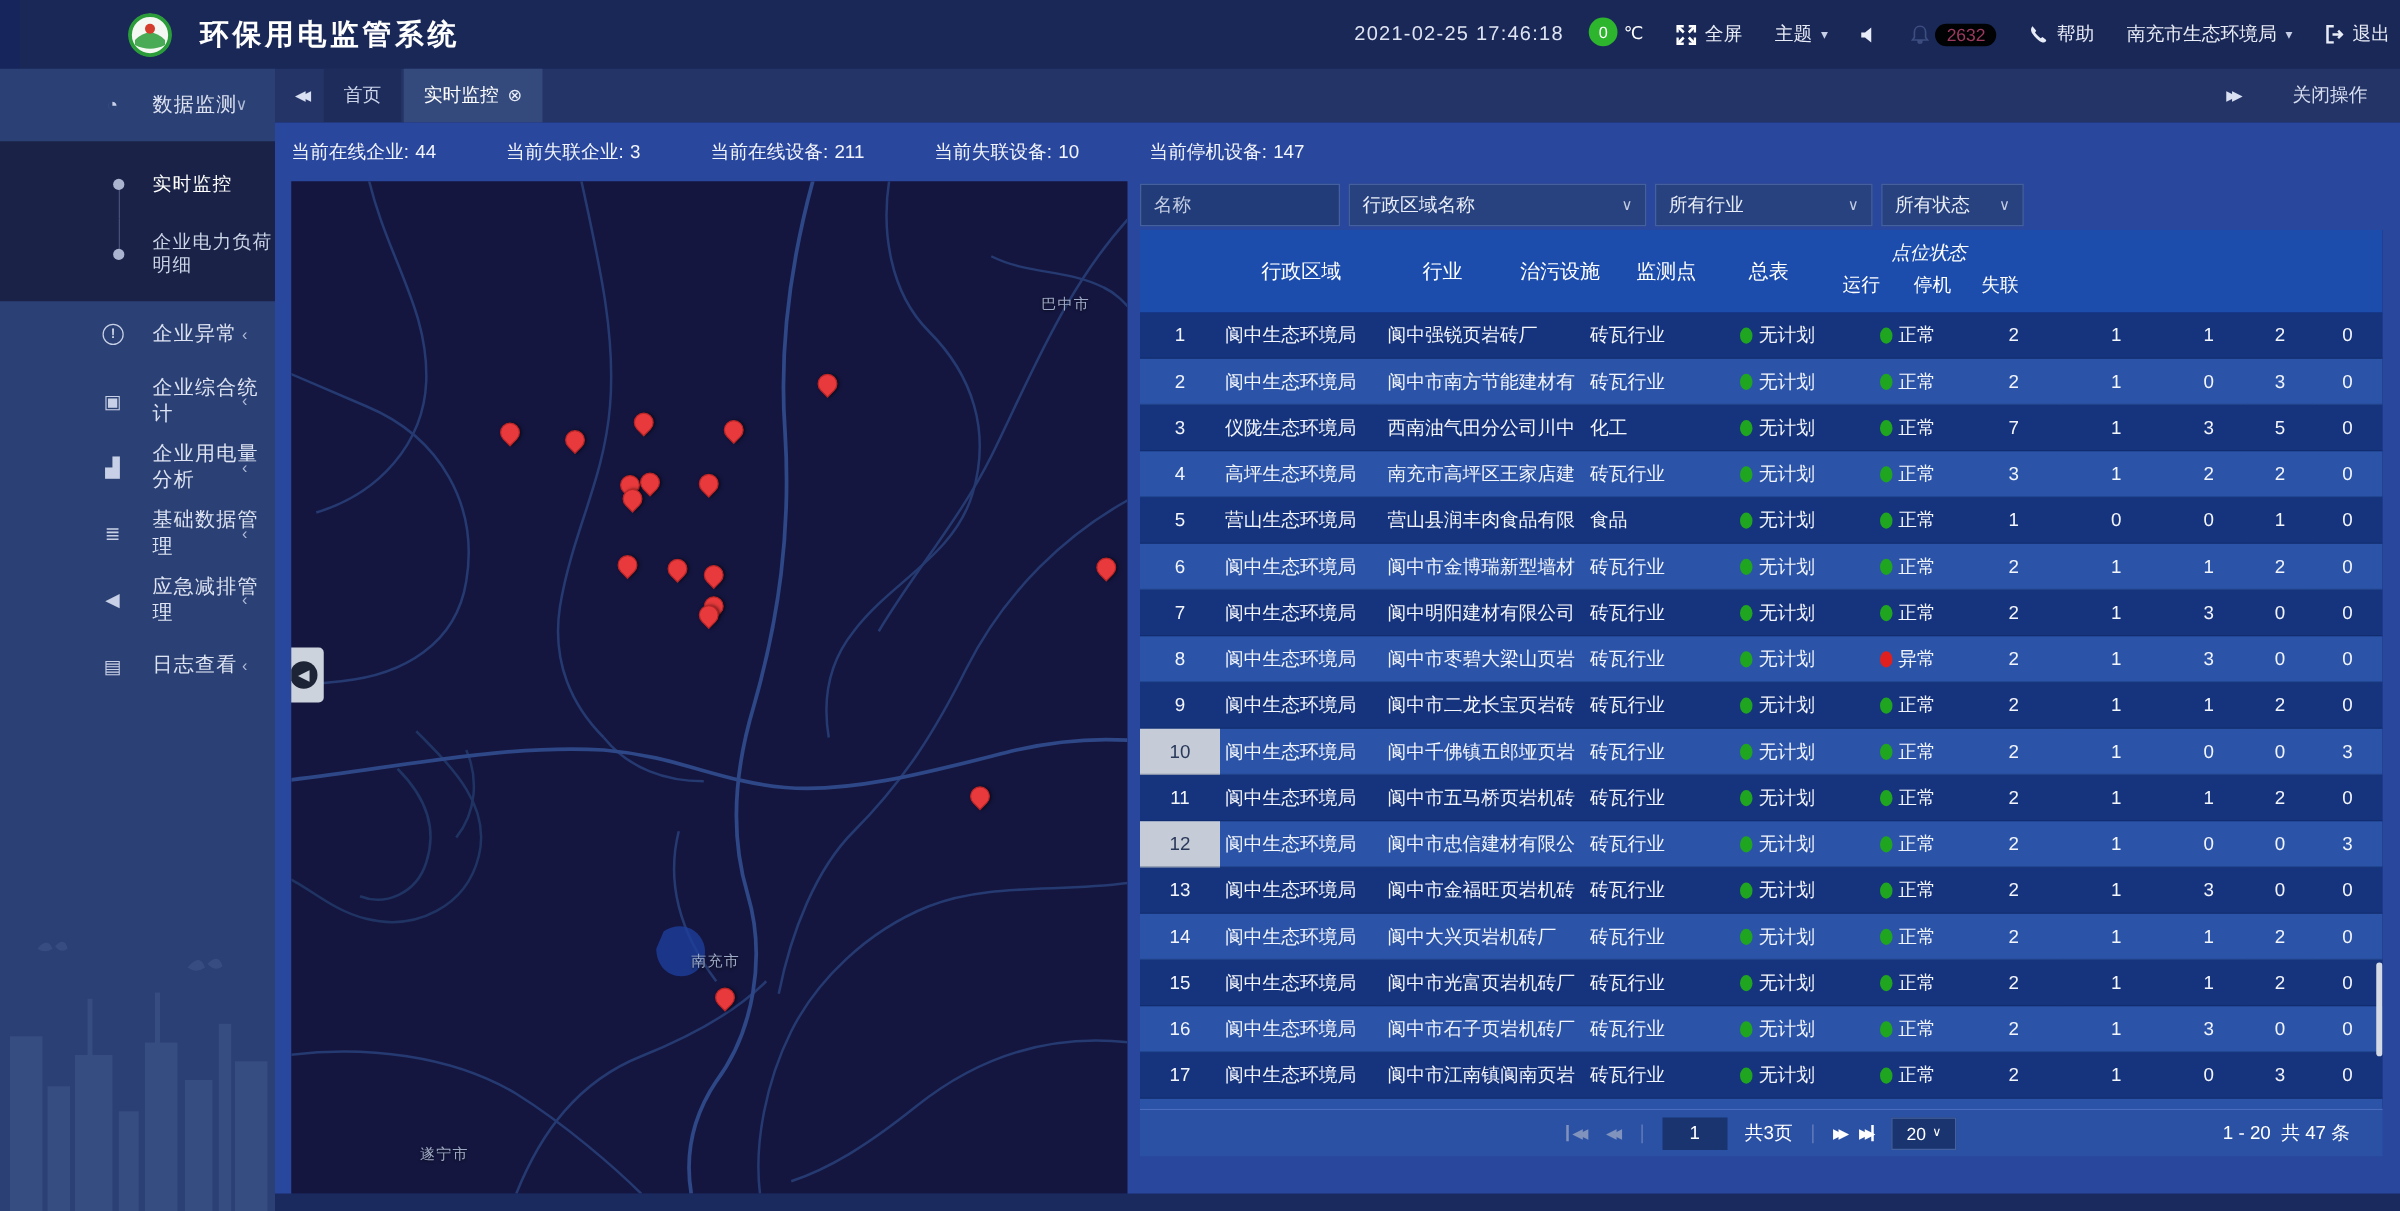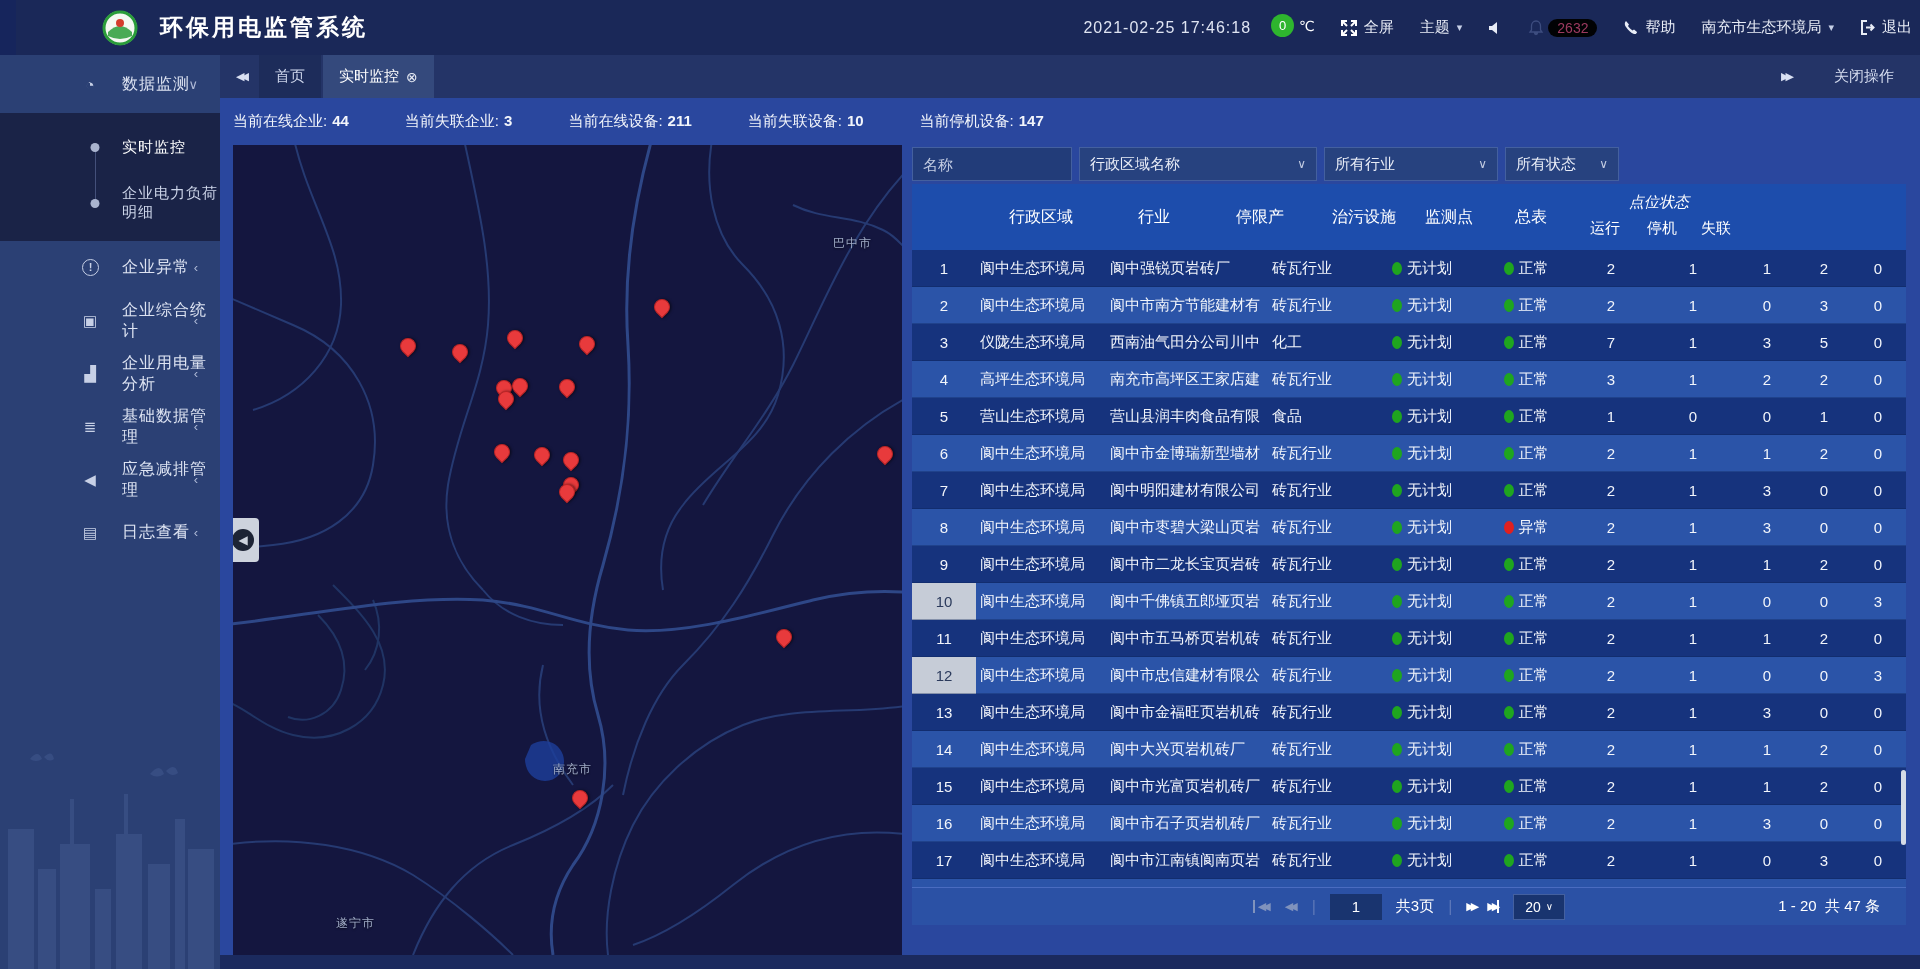--- a/index.html
+++ b/index.html
@@ -61,21 +61,21 @@
   .tab .close { font-size:14px; color:#e8ecf6; }
   .tabbar-right { margin-left:auto; display:flex; align-items:center; gap:30px; padding-right:26px; }
   .close-ops { color:#d6ddf0; font-size:15px; cursor:pointer; }
 
   
   .main { position:absolute; left:220px; top:98px; width:1700px; height:857px; background:#2a479e; }
   .bottom-strip { position:absolute; left:220px; top:955px; width:1700px; height:14px;
     background:#1b2a5e; }
   .statusbar { position:absolute; left:13px; top:0; height:47px; display:flex; align-items:center;
     gap:56px; color:#f2f5fb; font-size:15px; }
-  .stat b { font-weight:bold; margin-left:5px; }
+  .stat b { font-weight:normal; margin-left:5px; }
 
   
   .map { position:absolute; left:13px; top:47px; width:669px; height:810px; background:#14163f;
     overflow:hidden; }
   .map svg.roads { position:absolute; left:0; top:0; }
   .map-label { position:absolute; color:#9fabc6; font-size:12px; letter-spacing:1px;
     text-shadow:0 1px 2px rgba(0,0,0,.6); white-space:nowrap; }
   .pin { position:absolute; width:16px; height:16px; background:#e83a3c; border:1px solid #b92527;
     border-radius:50% 50% 50% 0; transform:rotate(-45deg); box-shadow:1px 1px 3px rgba(0,0,0,.55);
     cursor:pointer; }
@@ -361,21 +361,20 @@
         <span class="val">所有状态</span>
         <span class="chev">∨</span>
       </div>
     </div>
 
     <div class="table">
       <div class="thead">
         <div class="th c-num"></div>
         <div class="th c-region">行政区域</div>
         <div class="th c-ind">行业</div>
-        <div class="th c-plan">停限产</div>
         <div class="th c-fac">治污设施</div>
         <div class="th c-pts">监测点</div>
         <div class="th c-tot">总表</div>
         <div class="th-group">
           <div class="g-title">点位状态</div>
           <div class="g-cols">
             <div class="th c-run">运行</div>
             <div class="th c-stop">停机</div>
             <div class="th c-lost">失联</div>
           </div>

